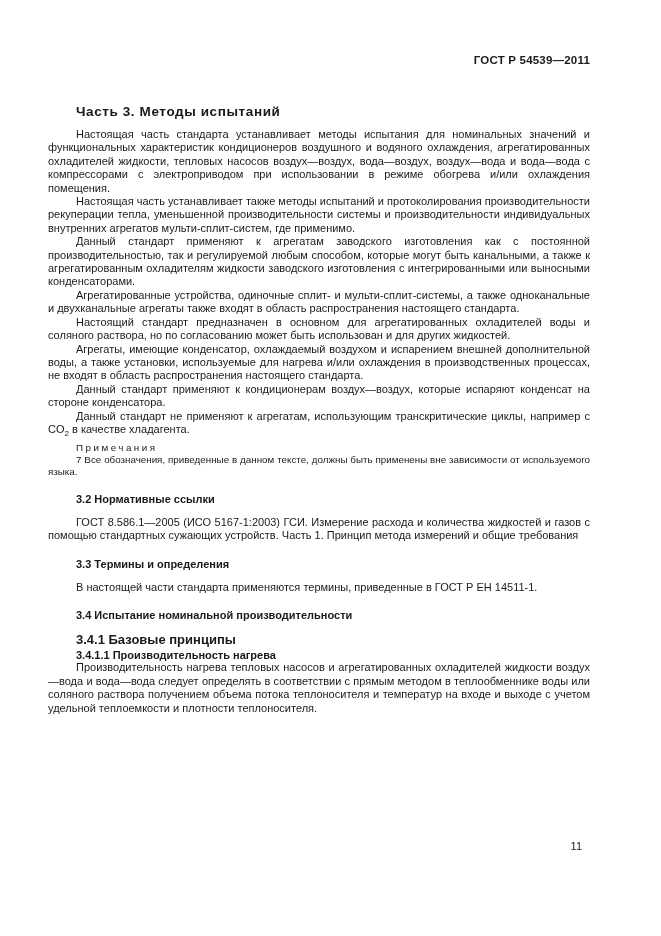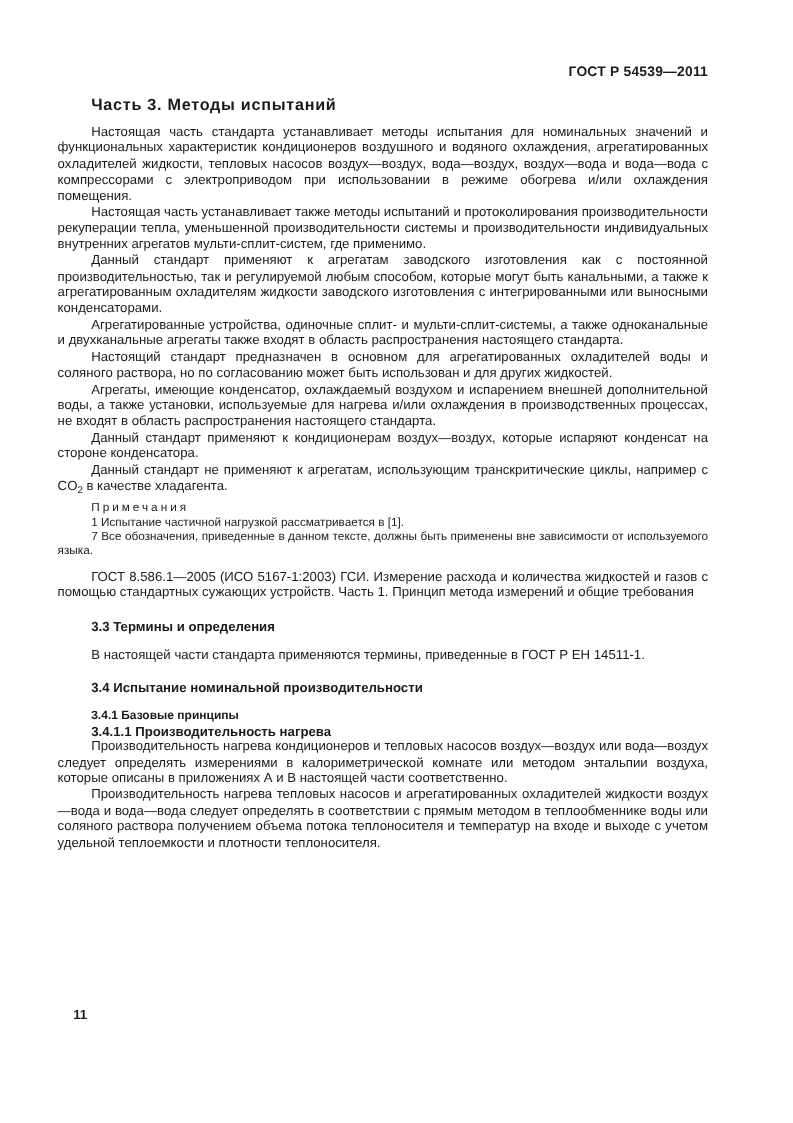--- a/index.html
+++ b/index.html
@@ -16,36 +16,36 @@
     position: absolute;
     left: 48px;
     top: 54px;
     width: 542px;
   }
   .running-header {
     text-align: right;
     font-weight: bold;
     font-size: 11.5px;
     letter-spacing: 0.2px;
-    margin: 0 0 14px 0;
+    margin: 0 0 38px 0;
   }
   .part-title {
     font-size: 13.5px;
     font-weight: bold;
     letter-spacing: 0.6px;
     margin: 0 0 0 28px;
     padding: 0;
   }
   .h2 {
     font-size: 11px;
     font-weight: bold;
     margin: 15px 0 11px 28px;
   }
   .h3 {
-    font-size: 10px;
+    font-size: 13px;
     font-weight: bold;
     margin: 8px 0 0 28px;
   }
   .h4 {
     font-size: 11px;
     font-weight: bold;
     margin: 2px 0 0 28px;
   }
   .h2.first { margin-top: 19px; }
   p.body {
@@ -66,25 +66,25 @@
     text-indent: 28px;
     margin: 0;
   }
   .note-item {
     text-align: justify;
     text-indent: 28px;
     margin: 0;
   }
   .page-number {
     position: absolute;
-    left: 61px;
+    left: 40px;
     top: 840px;
     width: 542px;
+    text-align: right;
     font-size: 11px;
-    font-weight: bold;
   }
   sub { font-size: 8px; line-height: 0; }
 </style>
 </head>
 <body>
 
 <div class="page">
   <div class="content">
 
     <div class="running-header">ГОСТ Р 54539—2011</div>
@@ -96,31 +96,30 @@
     <p class="body">Настоящая часть устанавливает также методы испытаний и протоколирования производительности рекуперации тепла, уменьшенной производительности системы и производительности индивидуальных внутренних агрегатов мульти-сплит-систем, где применимо.</p>
     <p class="body">Данный стандарт применяют к агрегатам заводского изготовления как с постоянной производительностью, так и регулируемой любым способом, которые могут быть канальными, а также к агрегатированным охладителям жидкости заводского изготовления с интегрированными или выносными конденсаторами.</p>
     <p class="body">Агрегатированные устройства, одиночные сплит- и мульти-сплит-системы, а также одноканальные и двухканальные агрегаты также входят в область распространения настоящего стандарта.</p>
     <p class="body">Настоящий стандарт предназначен в основном для агрегатированных охладителей воды и соляного раствора, но по согласованию может быть использован и для других жидкостей.</p>
     <p class="body">Агрегаты, имеющие конденсатор, охлаждаемый воздухом и испарением внешней дополнительной воды, а также установки, используемые для нагрева и/или охлаждения в производственных процессах, не входят в область распространения настоящего стандарта.</p>
     <p class="body">Данный стандарт применяют к кондиционерам воздух—воздух, которые испаряют конденсат на стороне конденсатора.</p>
     <p class="body"><span>Данный стандарт не применяют к агрегатам, использующим транскритические циклы, например с CO</span><sub>2</sub><span> в качестве хладагента.</span></p>
 
     <div class="notes">
       <p class="notes-label">Примечания</p>
-      <p class="note-item">1 Испытание частичной нагрузкой рассматривается в [1].</p>
       <p class="note-item">7 Все обозначения, приведенные в данном тексте, должны быть применены вне зависимости от используемого языка.</p>
     </div>
 
+    <div class="h2">3.2 Нормативные ссылки</div>
     <p class="body after-head">ГОСТ 8.586.1—2005 (ИСО 5167-1:2003) ГСИ. Измерение расхода и количества жидкостей и газов с помощью стандартных сужающих устройств. Часть 1. Принцип метода измерений и общие требования</p>
 
     <div class="h2">3.3 Термины и определения</div>
     <p class="body after-head">В настоящей части стандарта применяются термины, приведенные в ГОСТ Р ЕН 14511-1.</p>
 
     <div class="h2">3.4 Испытание номинальной производительности</div>
     <div class="h3">3.4.1 Базовые принципы</div>
     <div class="h4">3.4.1.1 Производительность нагрева</div>
-    <p class="body">Производительность нагрева кондиционеров и тепловых насосов воздух—воздух или вода—воздух следует определять измерениями в калориметрической комнате или методом энтальпии воздуха, которые описаны в приложениях А и В настоящей части соответственно.</p>
     <p class="body">Производительность нагрева тепловых насосов и агрегатированных охладителей жидкости воздух—вода и вода—вода следует определять в соответствии с прямым методом в теплообменнике воды или соляного раствора получением объема потока теплоносителя и температур на входе и выходе с учетом удельной теплоемкости и плотности теплоносителя.</p>
 
   </div>
 
   <div class="page-number">11</div>
 </div>
 
 </body></html>

